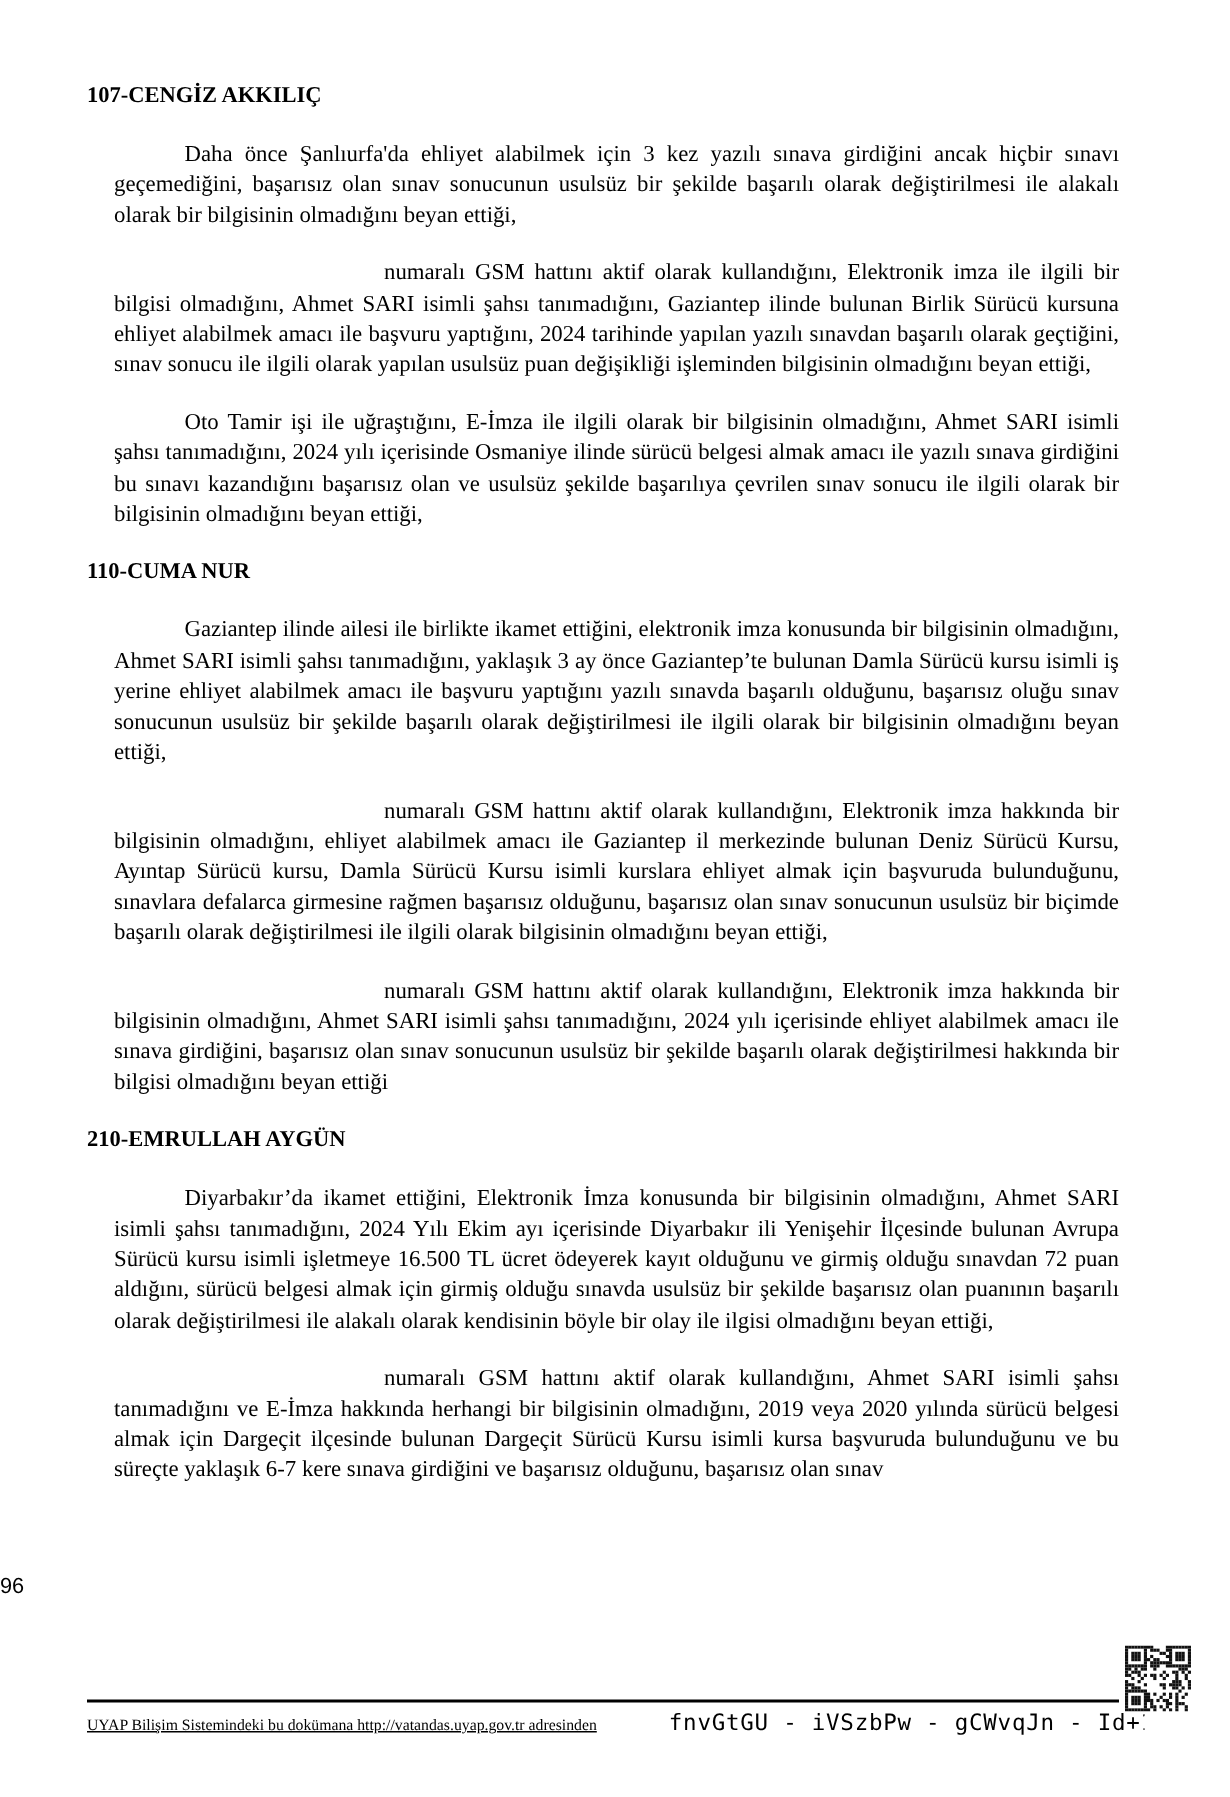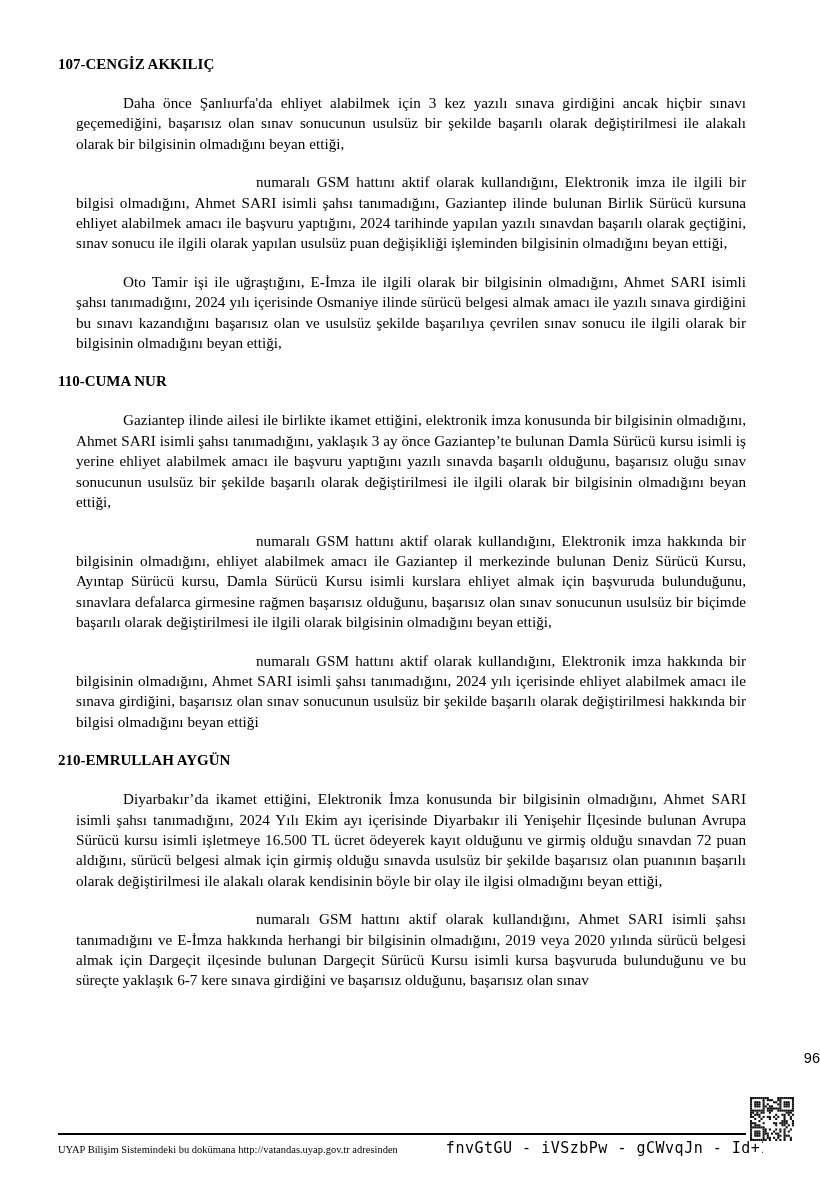--- a/index.html
+++ b/index.html
@@ -18,34 +18,34 @@
     margin:0 0 1px 0;
   }
   .entry p{
     font-size:15.2px;line-height:20.4px;margin:18px;
     text-align:justify;
   }
   .indent-sm{text-indent:47px}
   .indent-lg{text-indent:180px}
   .page-number{
     position:absolute;top:1050px;left:0;width:820px;
-    text-align:right;
+    text-align:left;
     font-family:"Liberation Sans",sans-serif;
     font-size:14.5px;
   }
   .footer-rule{
     position:absolute;top:1133px;left:58px;width:688px;
     border-top:2px solid #000;height:0;
   }
   .footer{
     position:absolute;top:1139px;left:58px;width:705px;
     white-space:nowrap;overflow:hidden;
   }
   .footer .small{
-    font-size:10.5px;font-family:"Liberation Serif",serif;
+    font-size:10.5px;font-family:"Liberation Serif",serif;text-decoration:underline;
   }
   .footer .code{
     font-family:"DejaVu Sans Mono",monospace;
     font-size:15px;letter-spacing:.5px;margin-left:44px;
   }
   .qr{
     position:absolute;top:1097px;left:750px;width:44px;height:44px;
   }
 </style>
 </head>

